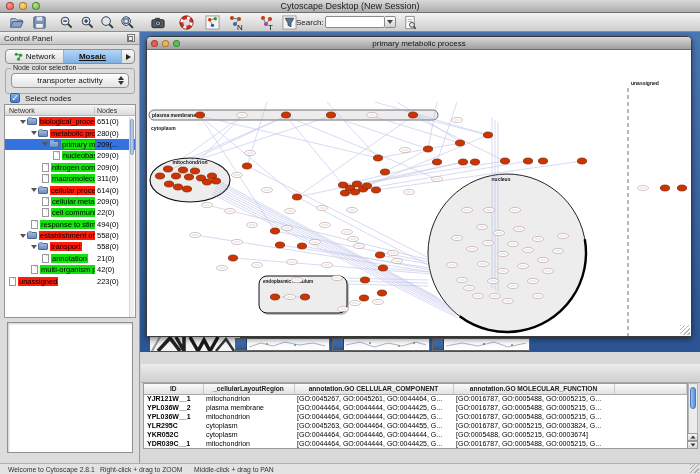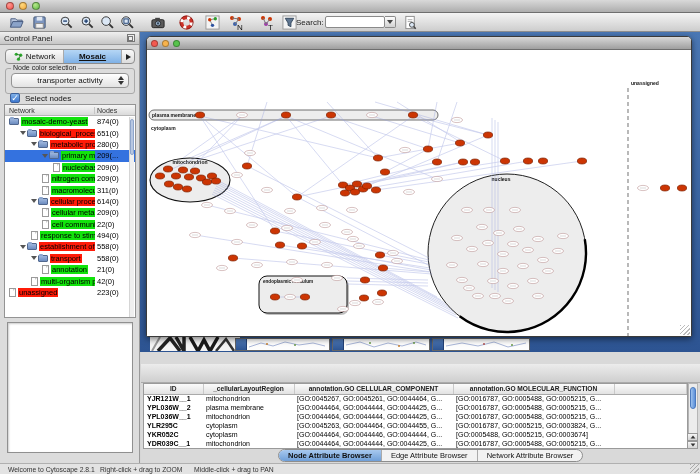--- a/index.html
+++ b/index.html
@@ -129,20 +129,21 @@
   #grip { position:absolute; right:1px; bottom:1px; width:9px; height:9px;
     background:repeating-linear-gradient(135deg,#aaa 0 1px,transparent 1px 3px); }
 </style>
 </head>
 <body>
 
 <div id="titlebar" class="abs">
   <span class="tl r"></span>
   <span class="tl y"></span>
   <span class="tl g"></span>
+  <span id="win-title">Cytoscape Desktop (New Session)</span>
 </div>
 
 <div id="toolbar" class="abs">
   <span class="tbi" style="left:8px">
       <svg width="15" height="15" viewBox="0 0 16 16">
         <path d="M2 13 V4 h5 l1.5 1.5 H14 v2" fill="#b9c6dd" stroke="#4c5f82"></path>
         <path d="M1.5 13 L4 7 h11 l-2.5 6 Z" fill="#8ba3c9" stroke="#44597e"></path>
       </svg>
     </span>
   <span class="tbi" style="left:31px">
@@ -284,27 +285,20 @@
 <div id="select-nodes-row" class="abs">
   <span id="select-nodes-box">✓</span>
   <span id="select-nodes-label">Select nodes</span>
 </div>
 <div id="tree" class="abs">
   <div id="tree-head">
     <span class="c1">Network</span>
     <span class="c2">Nodes</span>
   </div>
   <div id="tree-rows">
-      <div class="trow">
-        <span style="width:4px;flex:none"></span>
-        <span class="fold"></span>
-        <span class="lbl hl-green">mosaic-demo-yeast</span>
-        <span class="sp"></span>
-        <span class="nodes">874(0)</span>
-      </div>
       <div class="trow">
         <span style="width:15px;flex:none"></span>
         <span class="tri-down"></span>
         <span class="fold"></span>
         <span class="lbl hl-red">biological_process</span>
         <span class="sp"></span>
         <span class="nodes">651(0)</span>
       </div>
       <div class="trow">
         <span style="width:26px;flex:none"></span>
@@ -450,20 +444,21 @@
         <circle cx="40" cy="5" r="1" fill="#b05050"></circle>
         <circle cx="68" cy="6" r="1" fill="#6a9a4a"></circle>
       </svg>
   </div>
 
   <div id="netframe">
     <div id="netframe-title">
       <span class="ftl r"></span>
       <span class="ftl y"></span>
       <span class="ftl g"></span>
+      <span id="netframe-name">primary metabolic process</span>
     </div>
     <div id="netsvg"><svg width="544" height="286" viewBox="0 0 544 286" xmlns="http://www.w3.org/2000/svg" style="background:#fff">
           <rect x="2" y="60" width="289" height="10" rx="5" fill="#ededed" stroke="#6f6f6f"></rect>
           <text x="5" y="67" font-size="5" font-weight="bold" fill="#111" font-family="Liberation Sans">plasma membrane</text>
           <text x="4" y="80" font-size="5" font-weight="bold" fill="#111" font-family="Liberation Sans">cytoplasm</text>
           <ellipse cx="43" cy="130" rx="40" ry="22" fill="#ededed" stroke="#111" stroke-width="1.1"></ellipse>
           <text x="43" y="114" font-size="5" font-weight="bold" fill="#111" text-anchor="middle" font-family="Liberation Sans">mitochondrion</text>
           <circle cx="360" cy="203" r="79" fill="#ededed" stroke="#222" stroke-width="1"></circle>
           <circle cx="360" cy="203" r="79" fill="none" stroke="#000" stroke-width="2.4" pathLength="100" stroke-dasharray="38 62" transform="rotate(-10 360 203)"></circle>
           <text x="354" y="131" font-size="5" font-weight="bold" fill="#111" text-anchor="middle" font-family="Liberation Sans">nucleus</text>
@@ -859,25 +854,20 @@
   </div>
   <div id="dp-vscroll">
       <div id="dp-thumb"></div>
     </div>
   <div class="dp-arrowbtn" style="top:81px">
       <span class="ua"></span>
     </div>
   <div class="dp-arrowbtn" style="top:89px">
       <span class="da"></span>
     </div>
-  <div id="attr-tabs">
-      <div class="attr-tab sel">Node Attribute Browser</div>
-      <div class="attr-tab">Edge Attribute Browser</div>
-      <div class="attr-tab">Network Attribute Browser</div>
-    </div>
 </div>
 
 <div id="statusbar" class="abs">
   <span class="status-txt" style="left:8px">Welcome to Cytoscape 2.8.1</span>
   <span class="status-txt" style="left:100px">Right-click + drag to ZOOM</span>
   <span class="status-txt" style="left:194px">Middle-click + drag to PAN</span>
   <span id="grip"></span>
 </div>
 
 </body></html>

